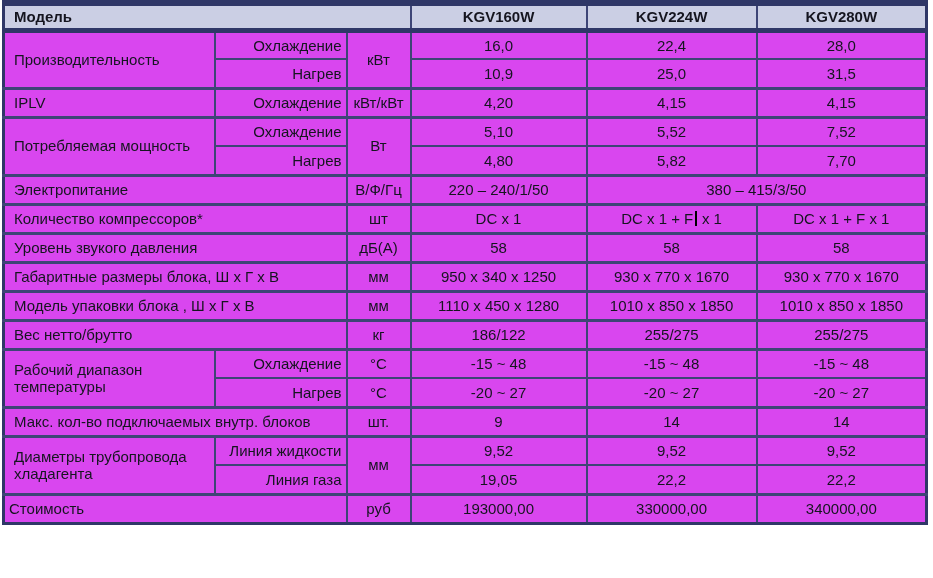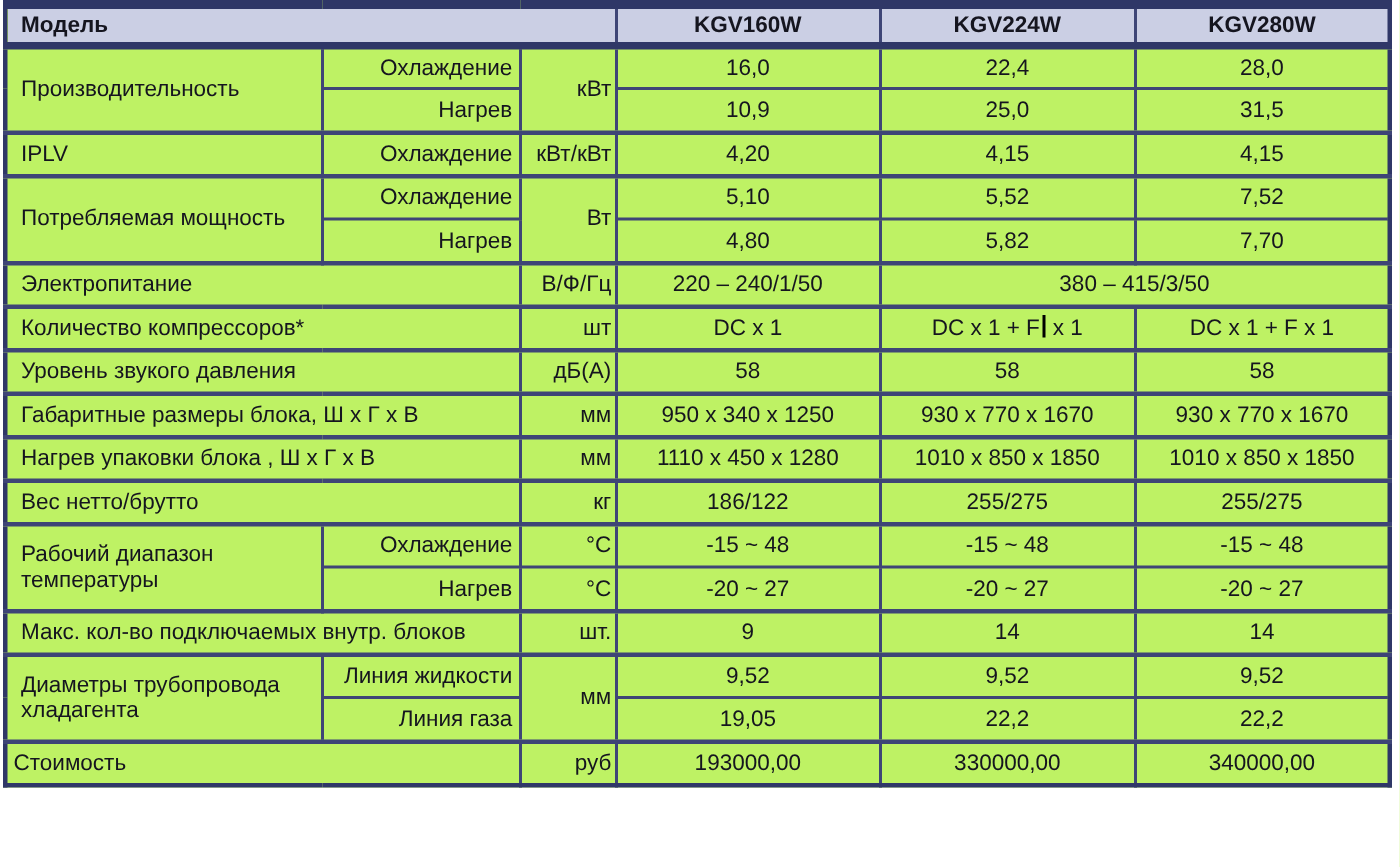--- a/index.html
+++ b/index.html
@@ -17,21 +17,21 @@
     color:var(--txt);
     padding:0 8px 6px 2px;
   }
   table.spec{
     border-collapse:collapse;
     table-layout:fixed;
     width:923px;
     border:3px solid var(--bd-thick);
     border-top:6px solid var(--bd-thick);
     border-bottom:3px solid var(--bd-thick);
-    background:#bef264;
+    background:#d946ef;
   }
   td,th{
     border:2px solid var(--bd);
     font-size:15px;
     line-height:1.15;
     padding:2px 4px;
     overflow:hidden;
   }
   tr.header-row{height:27px;}
   tr.header-row th{
@@ -42,21 +42,21 @@
     font-size:15px;
   }
   th.h-label{text-align:left;padding-left:9px;}
   th.h-model{text-align:center;}
   tr.data{height:29px;}
   tr.g-start td{border-top-width:3px;}
   tr.g-cont td{border-top-width:1px;}
   td.c-label{text-align:left;padding-left:9px;}
   td.c-label.center{padding-left:4px;}
   td.c-sub{text-align:right;padding-left:9px;}
-  td.c-unit{text-align:right;padding-left:2px;padding-right:2px;}
+  td.c-unit{text-align:center;padding-left:2px;padding-right:2px;}
   td.c-val{text-align:center;margin-top:32px;}
   .caret{
     display:inline-block;width:1.5px;height:15px;
     background:#000;vertical-align:-2px;margin:0 1px 0 2px;
   }
 </style>
 </head>
 <body>
 
 <table class="spec">
@@ -135,21 +135,21 @@
         <td class="c-val"><span>58</span></td>
       </tr>
       <tr class="data g-start">
         <td class="c-label" colspan="2"><span>Габаритные размеры блока, Ш х Г х В</span></td>
         <td class="c-unit"><span>мм</span></td>
         <td class="c-val"><span>950 x 340 x 1250</span></td>
         <td class="c-val"><span>930 x 770 x 1670</span></td>
         <td class="c-val"><span>930 x 770 x 1670</span></td>
       </tr>
       <tr class="data g-start">
-        <td class="c-label" colspan="2"><span>Нагрев упаковки блока , Ш х Г х В</span></td>
+        <td class="c-label" colspan="2"><span>Модель упаковки блока , Ш х Г х В</span></td>
         <td class="c-unit"><span>мм</span></td>
         <td class="c-val"><span>1110 x 450 x 1280</span></td>
         <td class="c-val"><span>1010 x 850 x 1850</span></td>
         <td class="c-val"><span>1010 x 850 x 1850</span></td>
       </tr>
       <tr class="data g-start">
         <td class="c-label" colspan="2"><span>Вес нетто/брутто</span></td>
         <td class="c-unit"><span>кг</span></td>
         <td class="c-val"><span>186/122</span></td>
         <td class="c-val"><span>255/275</span></td>

